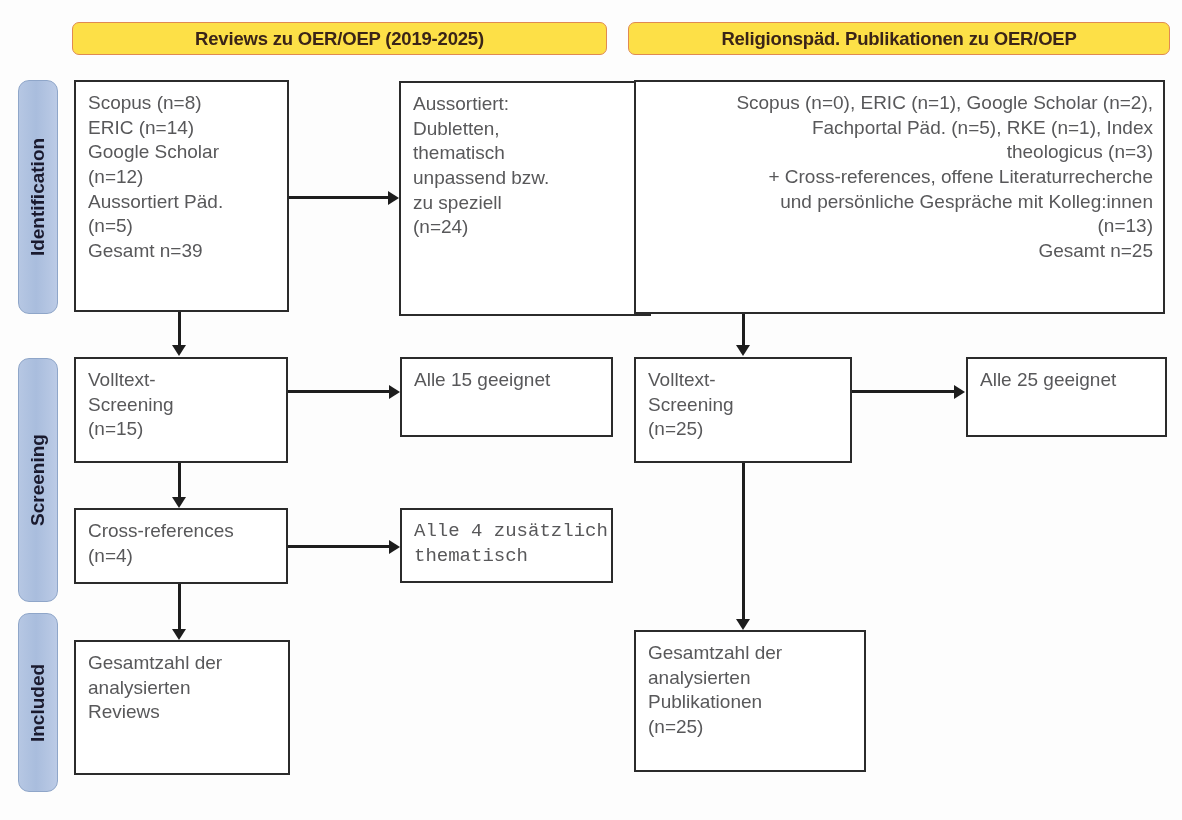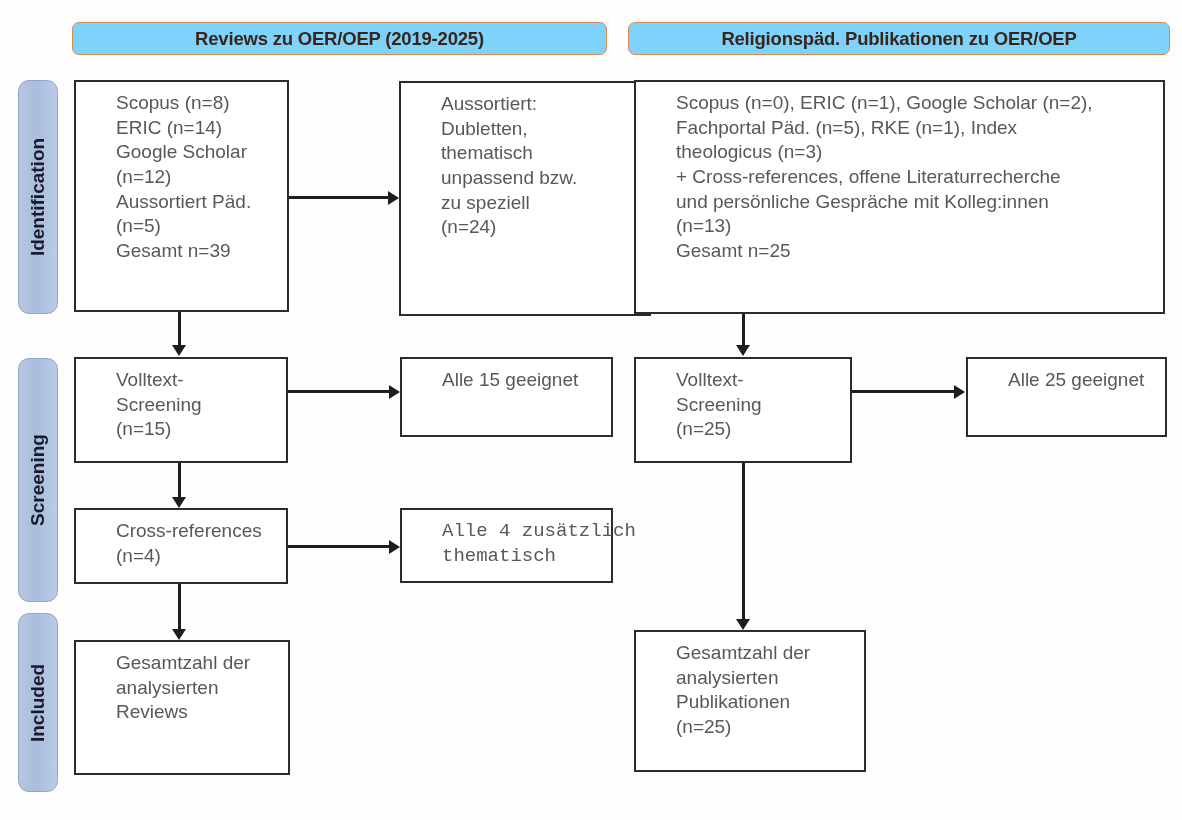--- a/index.html
+++ b/index.html
@@ -3,21 +3,21 @@
 <meta charset="utf-8">
 <style>
   html,body{margin:0;padding:0;background:#ffffff;}
   body{width:1182px;height:820px;position:relative;overflow:hidden;
        font-family:"Liberation Sans","DejaVu Sans",sans-serif;}
   #canvas{position:absolute;inset:0;width:1182px;height:820px;background:#fdfdfd;}
 
   
   .col-header{
     position:absolute;height:31px;
-    background:#7dd3fc;border:1px solid #e08a52;border-radius:7px;
+    background:#fde047;border:1px solid #e08a52;border-radius:7px;
     display:flex;align-items:center;justify-content:center;
     color:#3a2418;font-weight:bold;font-size:18.5px;letter-spacing:-0.2px;
     white-space:nowrap;
   }
   #hdr-left{left:72px;top:22px;width:533px;}
   #hdr-right{left:628px;top:22px;width:540px;text-align:right;}
 
   
   .stage{
     position:absolute;left:18px;width:38px;
@@ -34,31 +34,31 @@
   #stage-incl{top:613px;height:177px;}
 
   
   .box{
     position:absolute;background:#ffffff;
     border:2.5px solid #2b2b2b;
     box-sizing:border-box;
     padding:9px 10px 6px 12px;
     color:#58585a;font-size:19px;line-height:1.30;
   }
-  .box .ln{display:block;white-space:nowrap;margin-left:28px;}
+  .box .ln{display:block;white-space:nowrap;}
 
   #box-l-ident   {left:74px; top:80px;  width:215px;height:232px;}
   #box-l-excl    {left:399px;top:81px;  width:252px;height:235px;}
   #box-l-screen  {left:74px; top:357px; width:214px;height:106px;}
   #box-l-fit15   {left:400px;top:357px; width:213px;height:80px;}
   #box-l-cross   {left:74px; top:508px; width:214px;height:76px;}
   #box-l-add4    {left:400px;top:508px; width:213px;height:75px;font-family:Liberation Mono, monospace;}
   #box-l-total   {left:74px; top:640px; width:216px;height:135px;}
 
-  #box-r-ident   {left:634px;top:80px;  width:531px;height:234px;}
+  #box-r-ident   {left:634px;top:80px;  width:531px;height:234px;text-align:right;}
   #box-r-screen  {left:634px;top:357px; width:218px;height:106px;}
   #box-r-fit25   {left:966px;top:357px; width:201px;height:80px;}
   #box-r-total   {left:634px;top:630px; width:232px;height:142px;}
 
   
   .vline{position:absolute;width:3px;background:#1d1d1d;}
   .hline{position:absolute;height:3px;background:#1d1d1d;}
   .arrow-d{position:absolute;width:0;height:0;
     border-left:7px solid transparent;border-right:7px solid transparent;
     border-top:11px solid #1d1d1d;}

